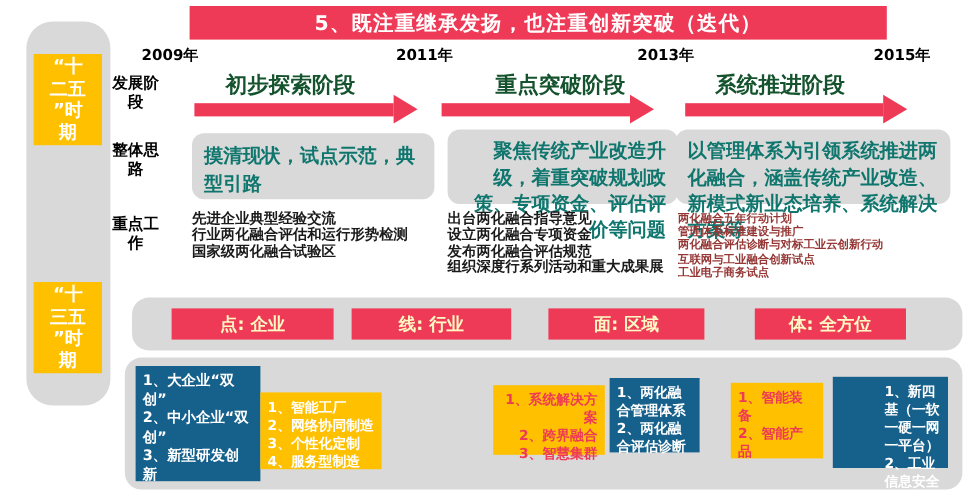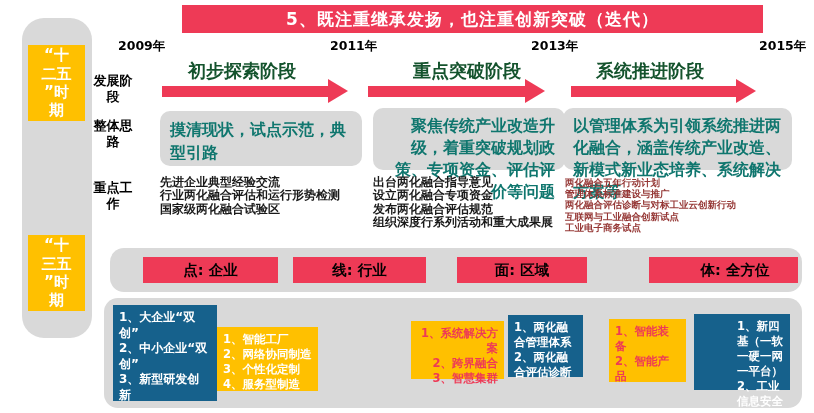--- a/index.html
+++ b/index.html
@@ -15,30 +15,30 @@
     background:#d9d9d9;border-radius:22px;}
   .period{position:absolute;left:28px;width:57px;height:76px;background:#ffc000;
     color:#ffffff;font-weight:bold;font-size:15px;line-height:1.22;text-align:center;
     display:flex;align-items:center;justify-content:center;}
   #period1{top:45px;}
   #period2{top:235px;}
 
   
   .title-banner{position:absolute;left:158px;top:5px;width:581px;height:28px;
     background:#ee3a56;color:#ffffff;font-weight:bold;font-size:17px;
-    display:flex;align-items:center;justify-content:center;letter-spacing:1px;margin-left:24px;}
+    display:flex;align-items:center;justify-content:center;letter-spacing:1px;}
 
   
   .year{position:absolute;top:38px;font-size:12.5px;font-weight:bold;color:#000;}
-  #year0{left:118px;} #year1{left:330px;} #year2{left:531px;} #year3{left:728px;margin-left:31px;}
+  #year0{left:118px;} #year1{left:330px;} #year2{left:531px;} #year3{left:728px;}
 
   
   .row-label{position:absolute;left:86px;width:54px;text-align:center;
     font-size:13px;font-weight:bold;color:#000;line-height:1.25;}
-  #row-dev{top:73px;text-align:center;} #row-idea{top:118px;} #row-work{top:180px;}
+  #row-dev{top:62px;text-align:center;} #row-idea{top:118px;} #row-work{top:180px;}
 
   
   .phase-label{position:absolute;top:59px;width:120px;text-align:center;
     font-size:18px;font-weight:bold;color:#14532d;}
   #phase0{left:182px;} #phase1{left:407px;} #phase2{left:590px;}
 
   
   .arrow{position:absolute;top:79px;display:flex;align-items:center;height:24px;}
   .arrow-body{height:11px;background:#ee3a56;flex:1;}
   .arrow-head{width:0;height:0;border-top:12px solid transparent;
@@ -57,24 +57,24 @@
   .work-list{position:absolute;top:176px;color:#1a1a1a;font-size:12px;
     font-weight:600;line-height:1.12;}
   #work0{left:160px;width:180px;}
   #work1{left:373px;width:182px;}
   #work2{left:565px;top:177px;width:235px;font-size:9.5px;font-weight:600;
     color:#953735;line-height:1.18;}
 
   
   .cat-rail{position:absolute;left:110px;top:248px;width:692px;height:44px;
     background:#d9d9d9;border-radius:14px;}
-  .cat-box{position:absolute;top:257px;height:26px;background:#ee3a56;color:#000000;
+  .cat-box{position:absolute;top:257px;height:26px;background:#ee3a56;color:#fef9c3;
     font-weight:bold;font-size:14.5px;display:flex;align-items:center;justify-content:center;}
   #cat0{left:143px;width:135px;} #cat1{left:293px;width:133px;}
-  #cat2{left:457px;width:130px;} #cat3{left:649px;width:126px;padding-left:23px;}
+  #cat2{left:457px;width:130px;} #cat3{left:629px;width:126px;}
 
   
   .bottom-rail{position:absolute;left:104px;top:298px;width:698px;height:110px;
     background:#d9d9d9;border-radius:14px;}
   .bbox{position:absolute;box-sizing:border-box;padding:5px 6px;
     font-weight:bold;font-size:11.5px;line-height:1.3;}
   .bbox.blue{background:#16618c;color:#ffffff;}
   .bbox.yellow-white{background:#ffc000;color:#ffffff;margin-top:16px;}
   .bbox.yellow-red{background:#ffc000;color:#ee3a56;}
   #bb0{left:113px;top:305px;width:104px;height:96px;font-size:12px;}

